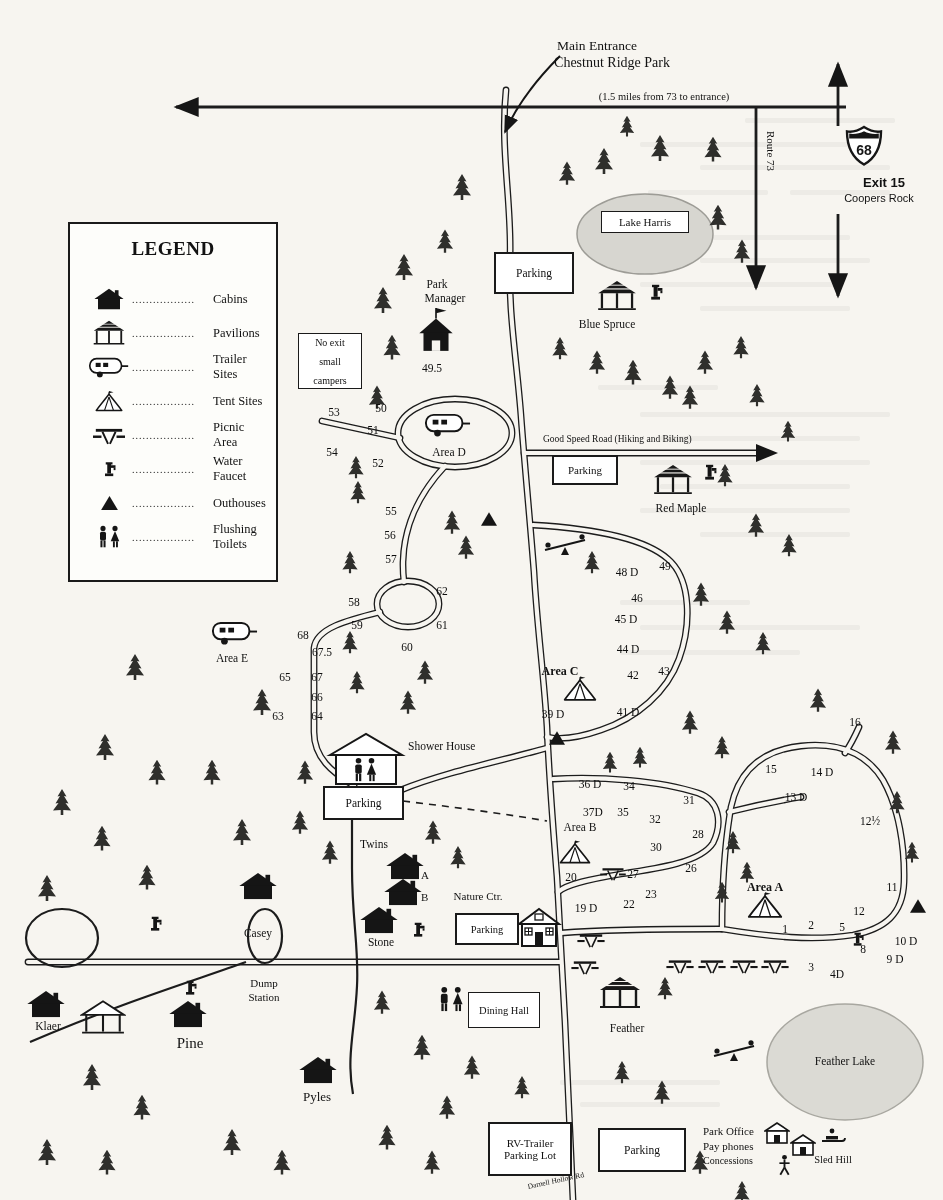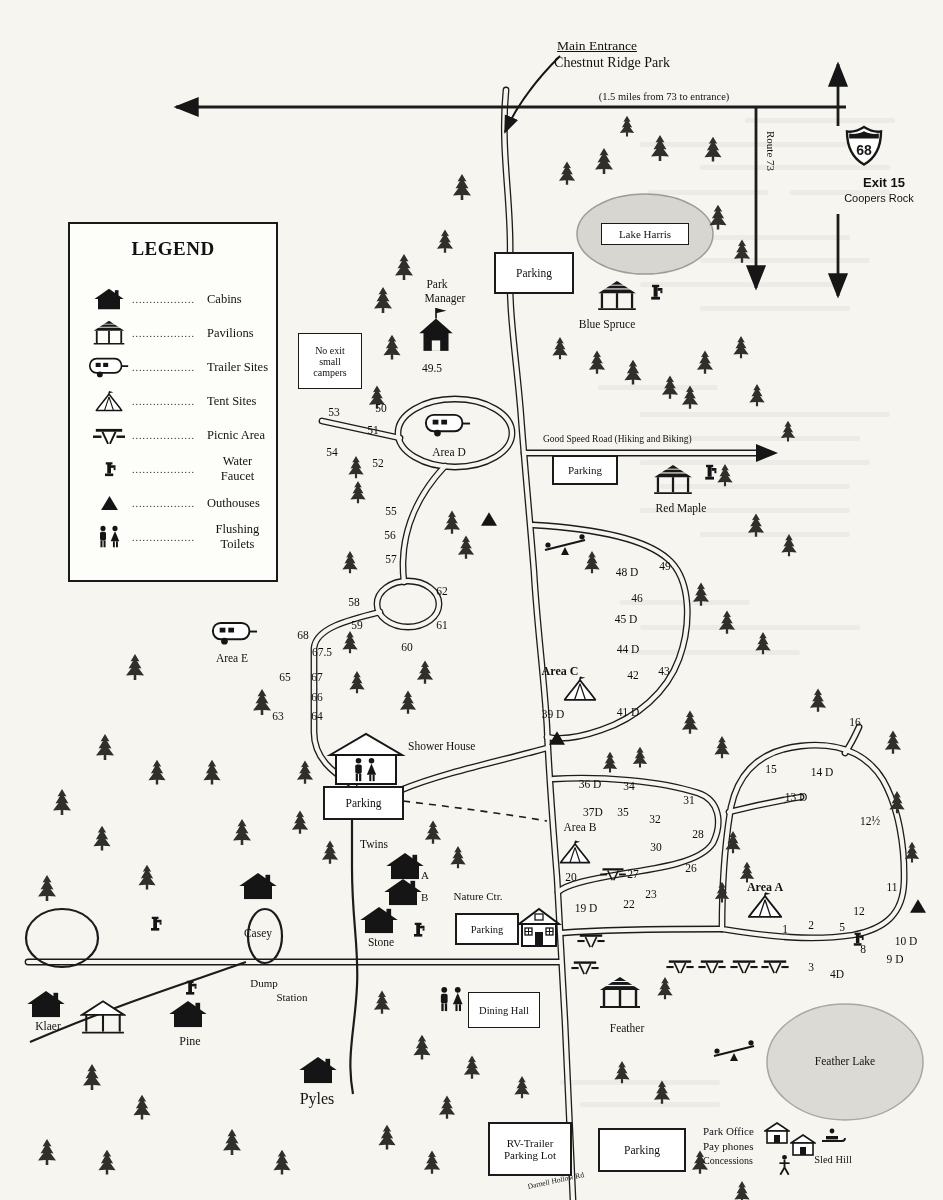--- a/index.html
+++ b/index.html
@@ -2,21 +2,21 @@
 <html><head>
 <meta charset="utf-8">
 <style>
   html,body{margin:0;padding:0;background:#e8e6e0;}
   #stage{position:relative;width:943px;height:1200px;background:#f7f5f0;overflow:hidden;
          font-family:"Liberation Serif",serif;color:#121212;}
   #map-svg{position:absolute;left:0;top:0;}
   .lbl{position:absolute;color:#121212;white-space:nowrap;line-height:1.2;font-family:"Liberation Serif",serif;}
   .ctr{transform:translateX(-50%);}
   .b{font-weight:bold;}
-  .u{text-decoration:underline;}
+  .u{}
   .sans{font-family:"Liberation Sans",sans-serif;}
   .box{position:absolute;background:#ffffff;border:2px solid #1a1a1a;display:flex;flex-direction:column;
        align-items:center;justify-content:center;text-align:center;color:#121212;
        font-family:"Liberation Serif",serif;}
   .box.thin{border-width:1px;}
   .road-c{fill:none;stroke:#1c1c1c;stroke-width:6.8;stroke-linecap:round;}
   .road-f{fill:none;stroke:#f7f5f0;stroke-width:4.2;stroke-linecap:round;}
   .ln{fill:none;stroke:#1c1c1c;stroke-width:2.8;}
   .ln-thin{fill:none;stroke:#1c1c1c;stroke-width:2.2;}
   .dash{fill:none;stroke:#1c1c1c;stroke-width:1.6;stroke-dasharray:7 6;}
@@ -24,21 +24,21 @@
   .shield-num{font-family:"Liberation Sans",sans-serif;font-size:14px;font-weight:bold;text-anchor:middle;fill:#161616;}
   
   .legend{position:absolute;left:68px;top:222px;width:206px;height:356px;background:#fdfdfa;
           border:2px solid #1a1a1a;}
   .lg-title{text-align:center;font-weight:bold;font-size:19px;letter-spacing:.5px;margin-top:14px;}
   .lg-rows{margin-top:22px;}
   .lg-row{display:flex;align-items:center;height:34px;padding:0 8px 0 16px;}
   .lg-ic{width:46px;display:flex;align-items:center;justify-content:center;flex:none;}
   .lg-dots{font-size:10px;letter-spacing:1px;color:#222;}
   .lg-dots::before{content:"..................";}
-  .lg-label{font-size:12.5px;margin-left:12px;text-align:center;}
+  .lg-label{font-size:12.5px;margin-left:18px;}
 </style>
 </head>
 <body>
 
 <div id="stage">
 
 <svg id="map-svg" width="943" height="1200" viewBox="0 0 943 1200" xmlns="http://www.w3.org/2000/svg">
   <defs>
     <marker id="arw" viewBox="0 0 10 8" refX="9" refY="4" markerWidth="9" markerHeight="8" orient="auto-start-reverse">
       <path d="M0,0 L10,4 L0,8 z" fill="#161616"></path>
@@ -528,31 +528,31 @@
             <svg width="26" height="24" viewBox="0 0 30 28">
               <use href="#sym-toilets"></use>
             </svg>
           </span>
       <span class="lg-dots"></span>
       <span class="lg-label">Flushing Toilets</span>
     </div>
   </div>
 </div>
 
-<div class="box thin" style="left:601px;top:211px;width:86px;height:20px;font-size:11px;margin-top:12px;">Lake Harris</div>
+<div class="box thin" style="left:601px;top:211px;width:86px;height:20px;font-size:11px;">Lake Harris</div>
 <div class="box" style="left:494px;top:252px;width:76px;height:38px;font-size:11.5px;">Parking</div>
 <div class="box" style="left:552px;top:455px;width:62px;height:26px;font-size:11px;">Parking</div>
 <div class="box" style="left:323px;top:786px;width:77px;height:30px;font-size:11.5px;">Parking</div>
 <div class="box" style="left:455px;top:913px;width:60px;height:28px;font-size:10.5px;">Parking</div>
 <div class="box" style="left:598px;top:1128px;width:84px;height:40px;font-size:11.5px;">Parking</div>
 <div class="box" style="left:488px;top:1122px;width:80px;height:50px;font-size:11px;">
   <div>RV-Trailer</div>
   <div>Parking Lot</div>
 </div>
-<div class="box" style="left:298px;top:333px;width:62px;height:54px;font-size:10px;border-width:1.5px;">
+<div class="box" style="left:298px;top:333px;width:62px;height:54px;font-size:10px;border-width:1.5px;gap:8px;">
   <div>No exit</div>
   <div>small</div>
   <div>campers</div>
 </div>
 <div class="box" style="left:468px;top:992px;width:70px;height:34px;font-size:10.5px;border-width:1.5px;">Dining Hall</div>
 
 <div class="lbl ctr" style="left:607px;top:318px;font-size:11.5px;">Blue Spruce</div>
 <div class="lbl ctr" style="left:437px;top:278px;font-size:11.5px;">Park</div>
 <div class="lbl ctr" style="left:437px;top:292px;font-size:11.5px;margin-left:8px;">Manager</div>
 <div class="lbl ctr" style="left:449px;top:446px;font-size:11.5px;">Area D</div>
@@ -563,24 +563,24 @@
 <div class="lbl" style="left:408px;top:740px;font-size:11.5px;">Shower House</div>
 <div class="lbl ctr" style="left:374px;top:838px;font-size:11.5px;">Twins</div>
 <div class="lbl" style="left:421px;top:869px;font-size:11px;">A</div>
 <div class="lbl" style="left:421px;top:891px;font-size:11px;">B</div>
 <div class="lbl ctr" style="left:258px;top:903px;font-size:11.5px;margin-top:24px;">Casey</div>
 <div class="lbl ctr" style="left:381px;top:936px;font-size:11.5px;">Stone</div>
 <div class="lbl ctr" style="left:478px;top:890px;font-size:11px;">Nature Ctr.</div>
 <div class="lbl ctr" style="left:580px;top:821px;font-size:11.5px;">Area B</div>
 <div class="lbl ctr b" style="left:765px;top:880px;font-size:12px;">Area A</div>
 <div class="lbl ctr" style="left:264px;top:977px;font-size:11px;">Dump</div>
-<div class="lbl ctr" style="left:264px;top:991px;font-size:11px;margin-left:28px;">Station</div>
+<div class="lbl ctr" style="left:264px;top:991px;font-size:11px;">Station</div>
 <div class="lbl ctr" style="left:48px;top:1020px;font-size:11.5px;">Klaer</div>
-<div class="lbl ctr" style="left:190px;top:1034px;font-size:12px;">Pine</div>
-<div class="lbl ctr" style="left:317px;top:1089px;font-size:16px;text-align:center;">Pyles</div>
+<div class="lbl ctr" style="left:190px;top:1034px;font-size:15px;">Pine</div>
+<div class="lbl ctr" style="left:317px;top:1089px;font-size:13px;text-align:center;">Pyles</div>
 <div class="lbl ctr" style="left:627px;top:1022px;font-size:11.5px;">Feather</div>
 <div class="lbl ctr" style="left:845px;top:1055px;font-size:11.5px;">Feather Lake</div>
 <div class="lbl" style="left:703px;top:1125px;font-size:11px;">Park Office</div>
 <div class="lbl" style="left:703px;top:1140px;font-size:11px;">Pay phones</div>
 <div class="lbl" style="left:703px;top:1155px;font-size:10px;">Concessions</div>
 <div class="lbl ctr" style="left:833px;top:1154px;font-size:10.5px;">Sled Hill</div>
 <div class="lbl" style="left:527px;top:1176px;font-size:7.5px;transform:rotate(-12deg);">Darnell Hollow Rd</div>
 
 </div>
 

